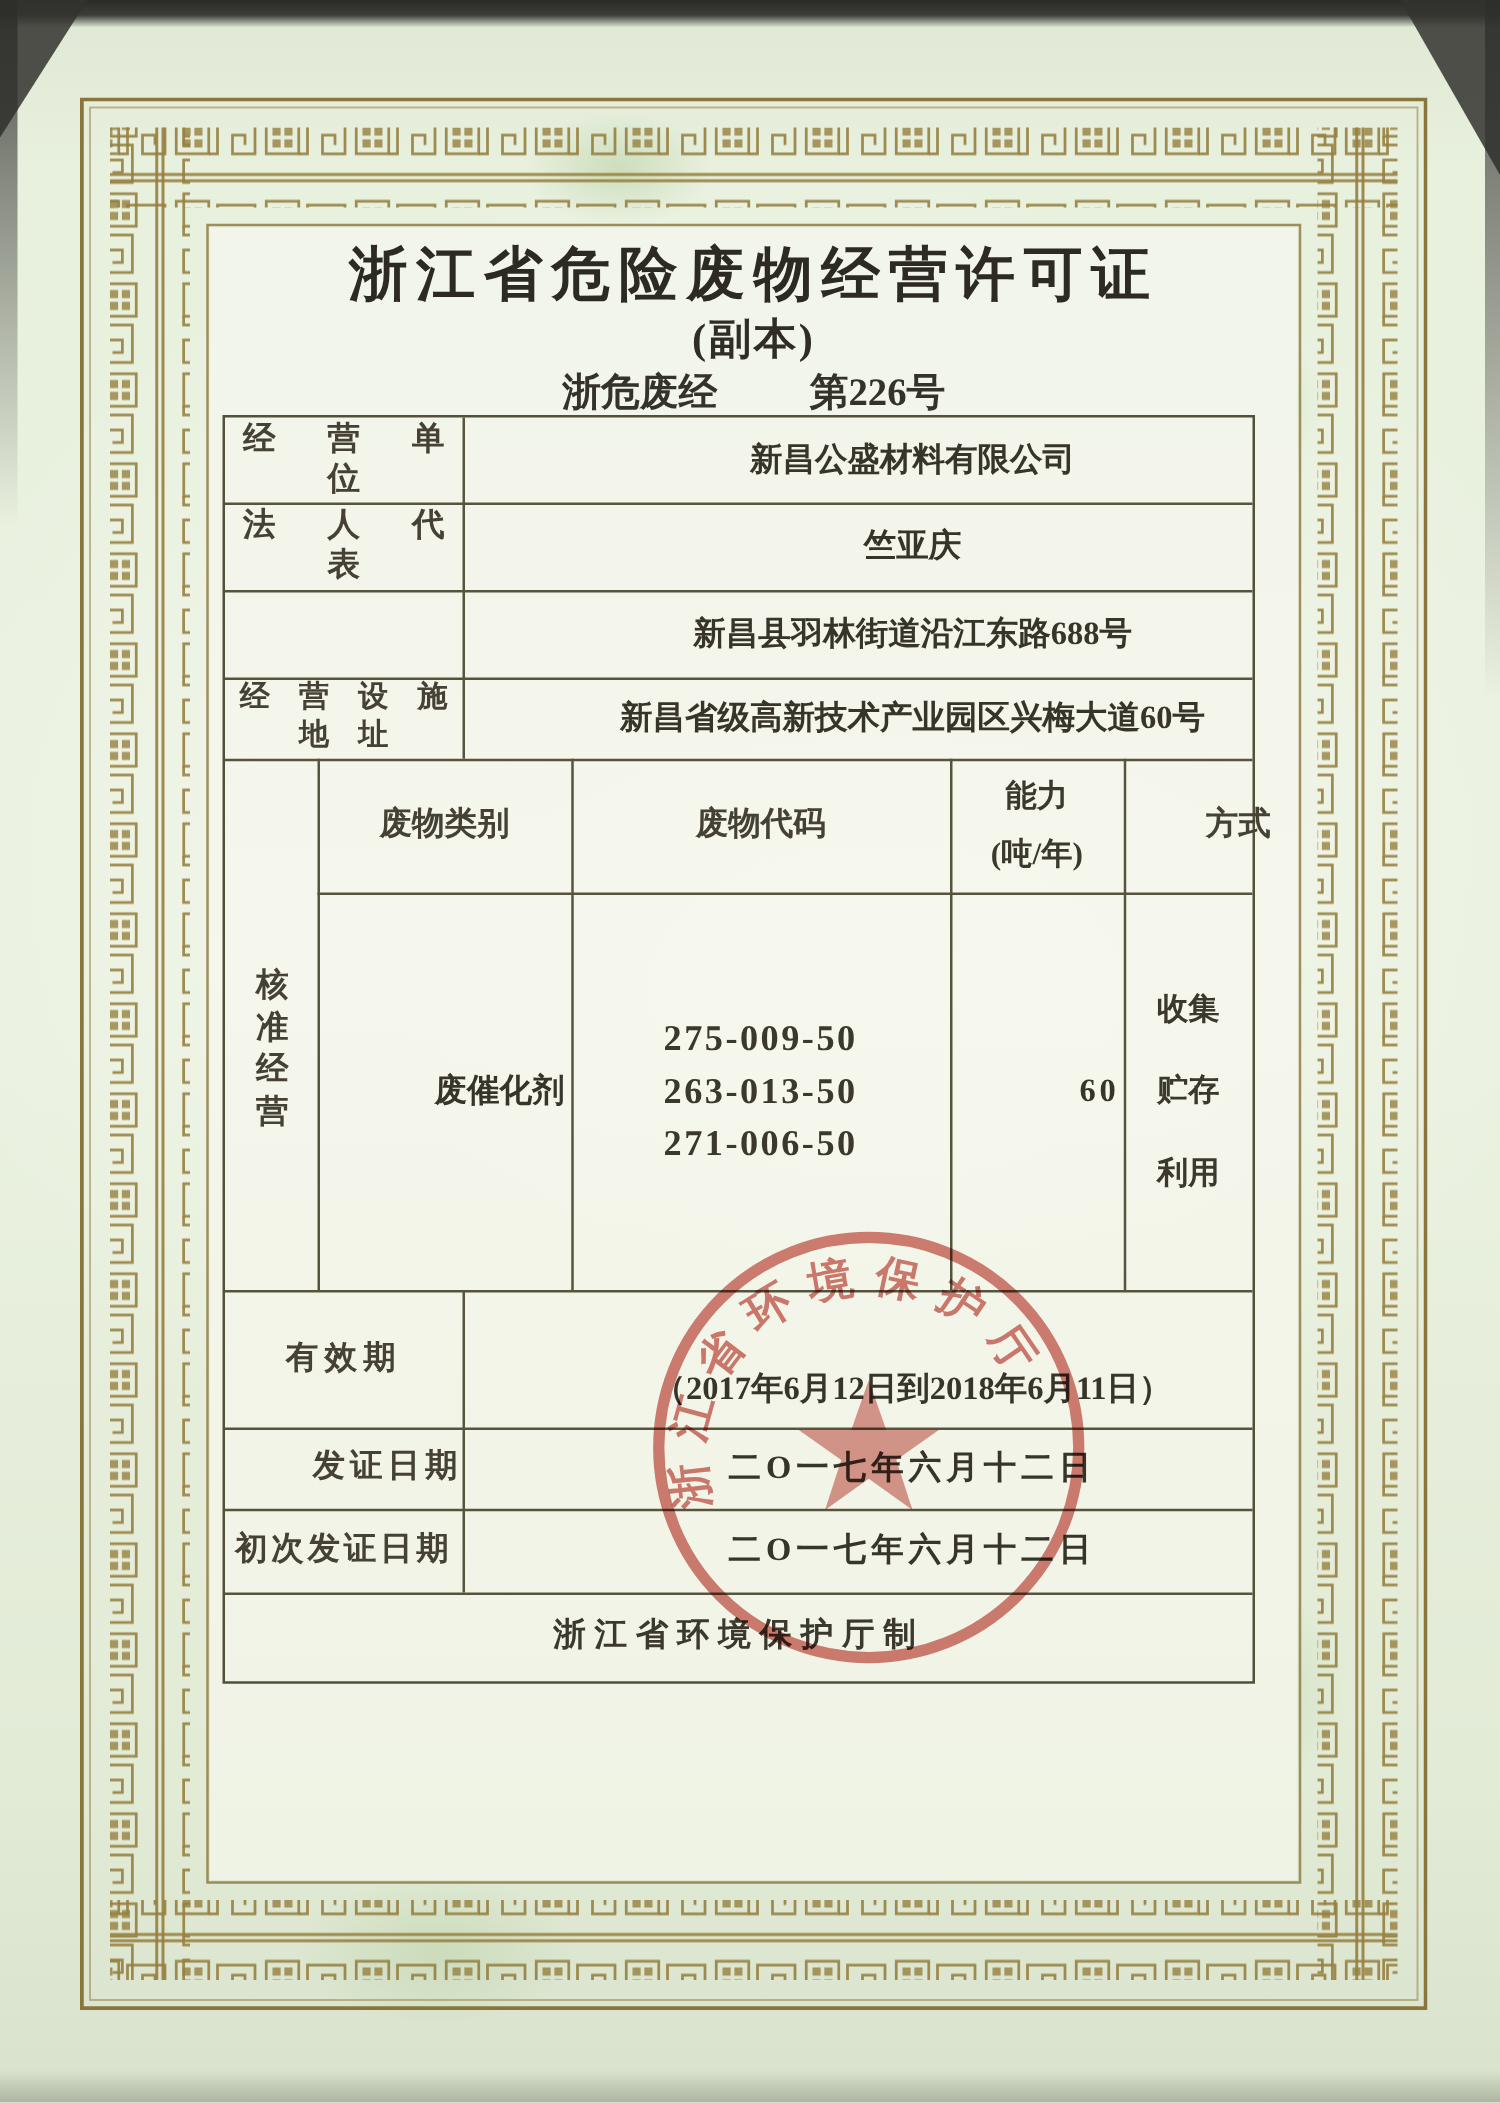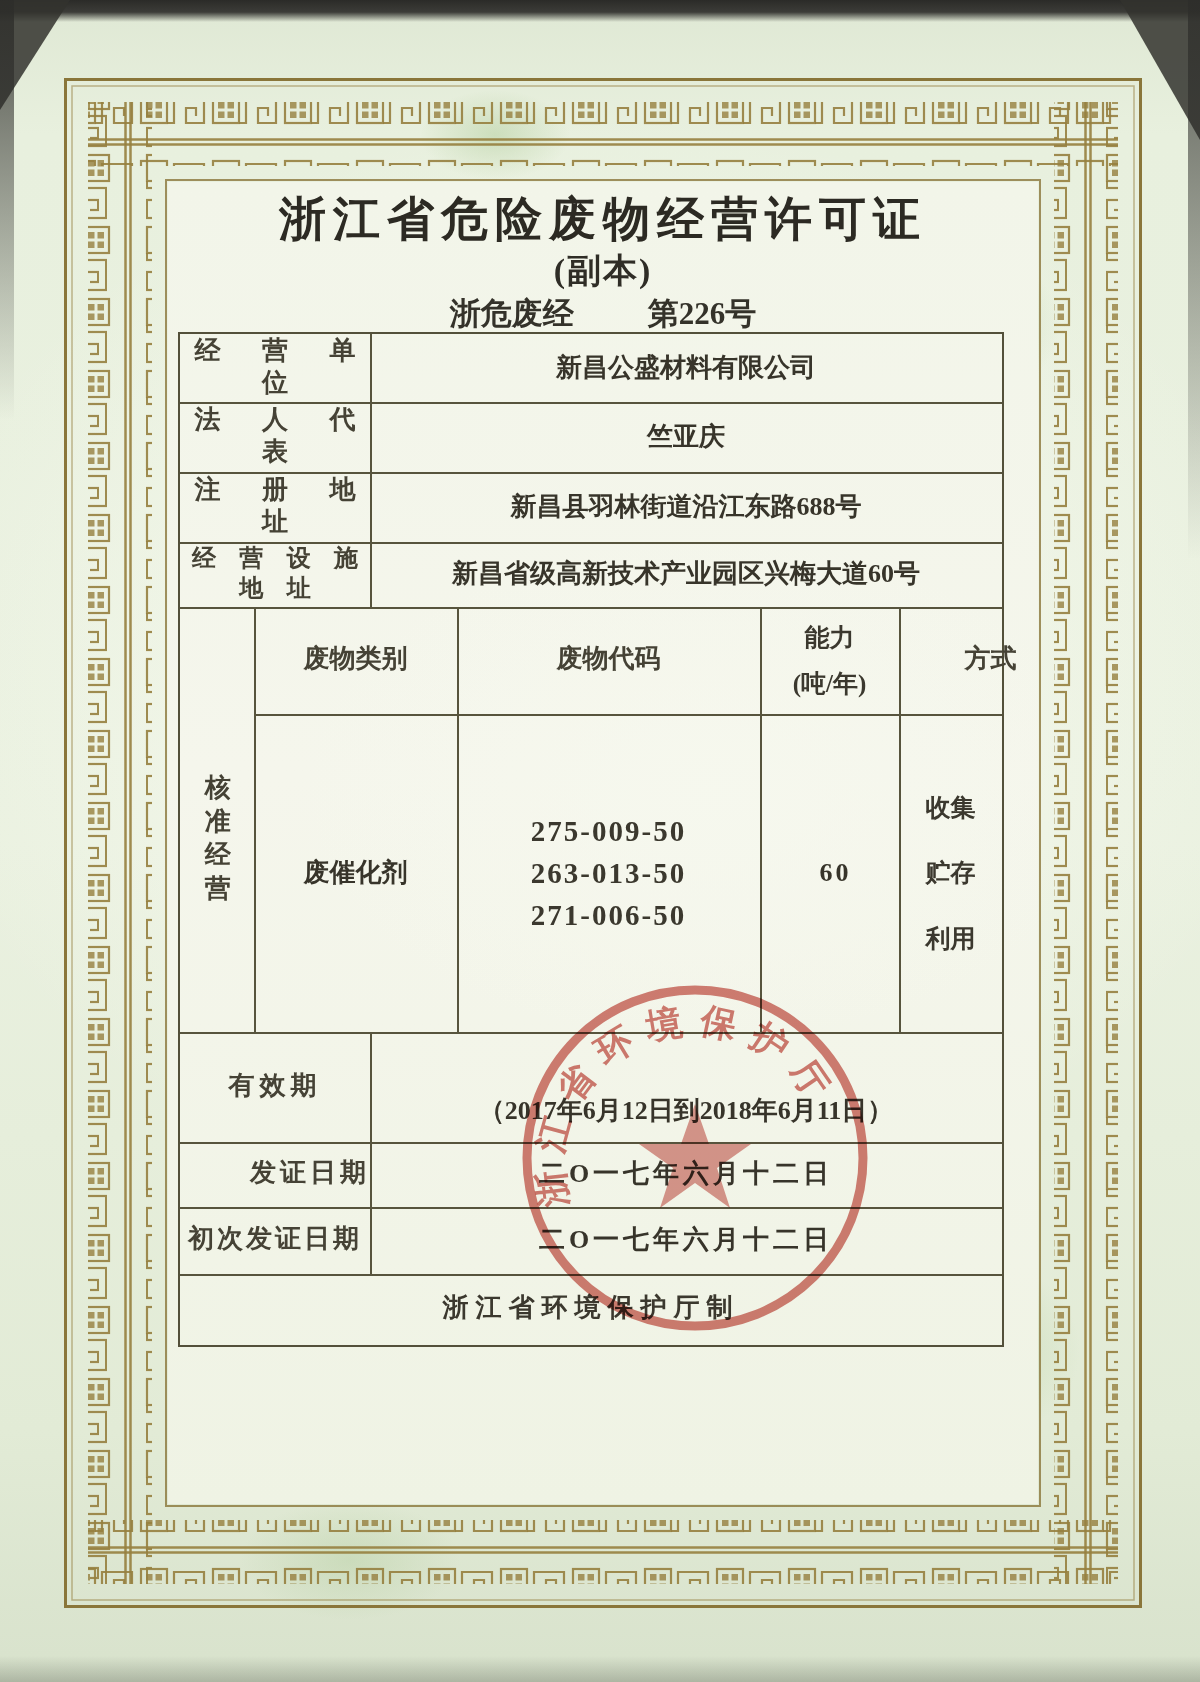--- a/index.html
+++ b/index.html
@@ -57,21 +57,21 @@
   }
   .hline{position:absolute;height:2px;background:#57543d;}
   .vline{position:absolute;width:2px;background:#57543d;}
   .cell{
     position:absolute;display:flex;align-items:center;justify-content:center;
     font-size:26px;color:#3b382e;text-align:center;line-height:1.25;
   }
   .lbl{font-weight:600;color:#454235;font-family:Liberation Mono, monospace;}
   .wide-gap{word-spacing:26px;}
   .mid-gap{word-spacing:9px;}
-  .val{font-weight:700;color:#37342a;}
+  .val{font-weight:700;color:#37342a;padding-left:44px;}
   .vertical-lbl{
     writing-mode:vertical-rl;letter-spacing:34px;font-size:26px;font-weight:600;color:#454235;
   }
   .codes div{font-size:29px;font-weight:700;letter-spacing:2px;line-height:42px;color:#3b382e;}
   .methods{display:flex;flex-direction:column;gap:34px;font-size:25px;font-weight:700;}
   .cap-head{display:flex;flex-direction:column;gap:14px;font-size:25px;font-weight:700;}
   .footer-row{letter-spacing:7px;font-weight:600;}
   
   .seal{position:absolute;left:495px;top:958px;width:400px;height:400px;
     mix-blend-mode:multiply;opacity:.88;}
@@ -150,21 +150,20 @@
   <div class="vline" style="left:277px;top:273px;height:425px;"></div>
   <div class="vline" style="left:580px;top:273px;height:425px;"></div>
   <div class="vline" style="left:719px;top:273px;height:425px;"></div>
 
   <div class="cell lbl wide-gap" style="left:0;top:0;width:190px;height:68px;">经 营 单 位</div>
   <div class="cell val" style="left:190px;top:0;width:632px;height:68px;">新昌公盛材料有限公司</div>
 
   <div class="cell lbl wide-gap" style="left:0;top:68px;width:190px;height:70px;">法 人 代 表</div>
   <div class="cell val" style="left:190px;top:68px;width:632px;height:70px;">竺亚庆</div>
 
-  <div class="cell lbl wide-gap" style="left:0;top:138px;width:190px;height:70px;">注 册 地 址</div>
   <div class="cell val" style="left:190px;top:138px;width:632px;height:70px;">新昌县羽林街道沿江东路688号</div>
 
   <div class="cell lbl mid-gap" style="left:0;top:208px;width:190px;height:65px;font-size:24px;">经 营 设 施 地 址</div>
   <div class="cell val" style="left:190px;top:208px;width:632px;height:65px;">新昌省级高新技术产业园区兴梅大道60号</div>
 
   <div class="cell" style="left:0;top:273px;width:74px;height:425px;">
     <span class="vertical-lbl">核准经营</span>
   </div>
   <div class="cell lbl" style="left:74px;top:273px;width:203px;height:107px;">废物类别</div>
   <div class="cell lbl" style="left:277px;top:273px;width:303px;height:107px;">废物代码</div>

